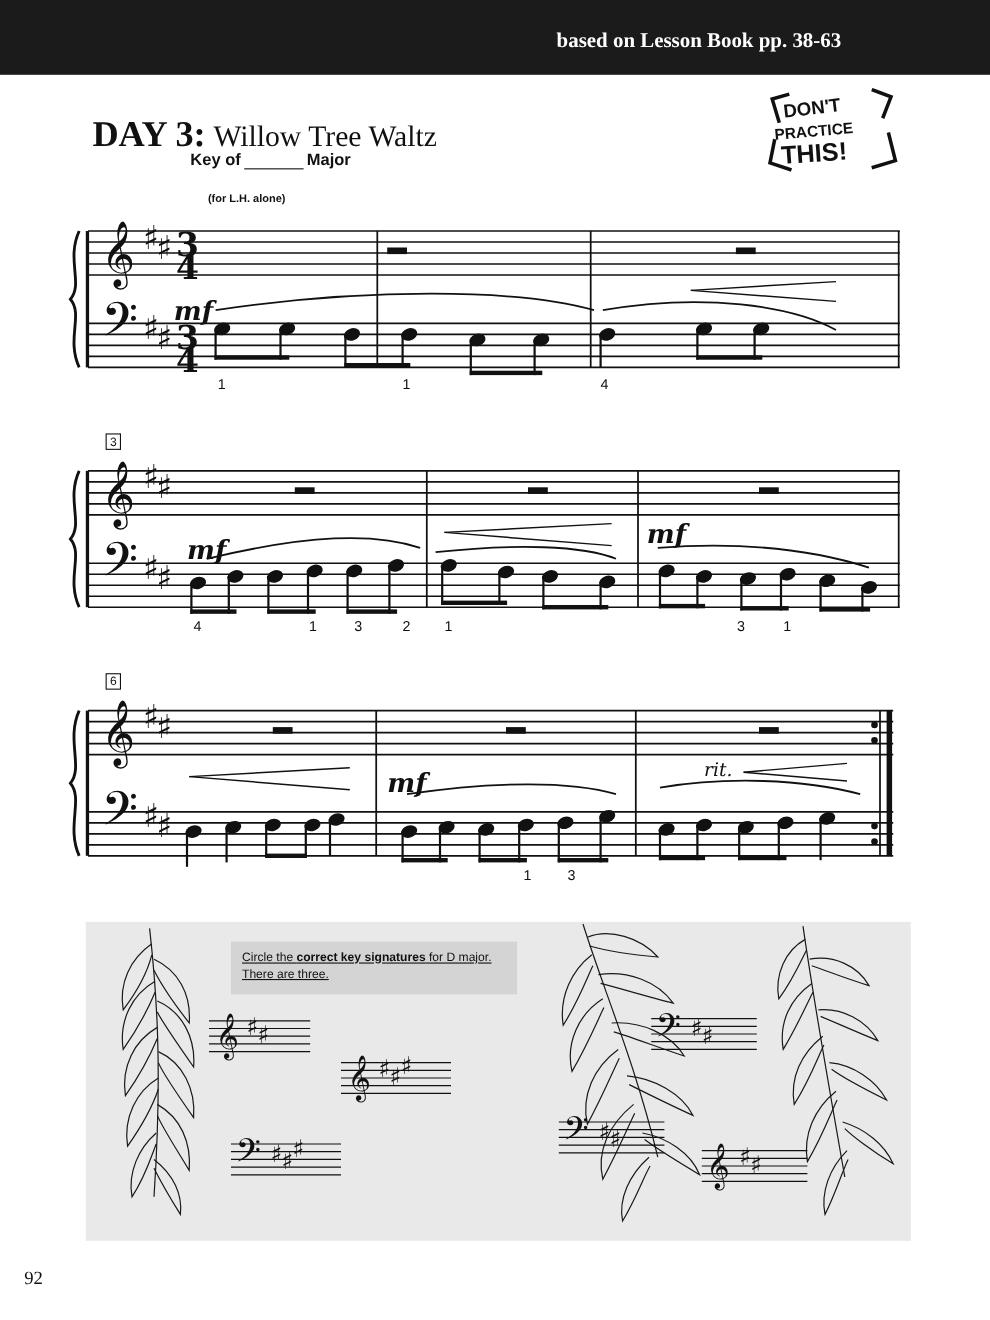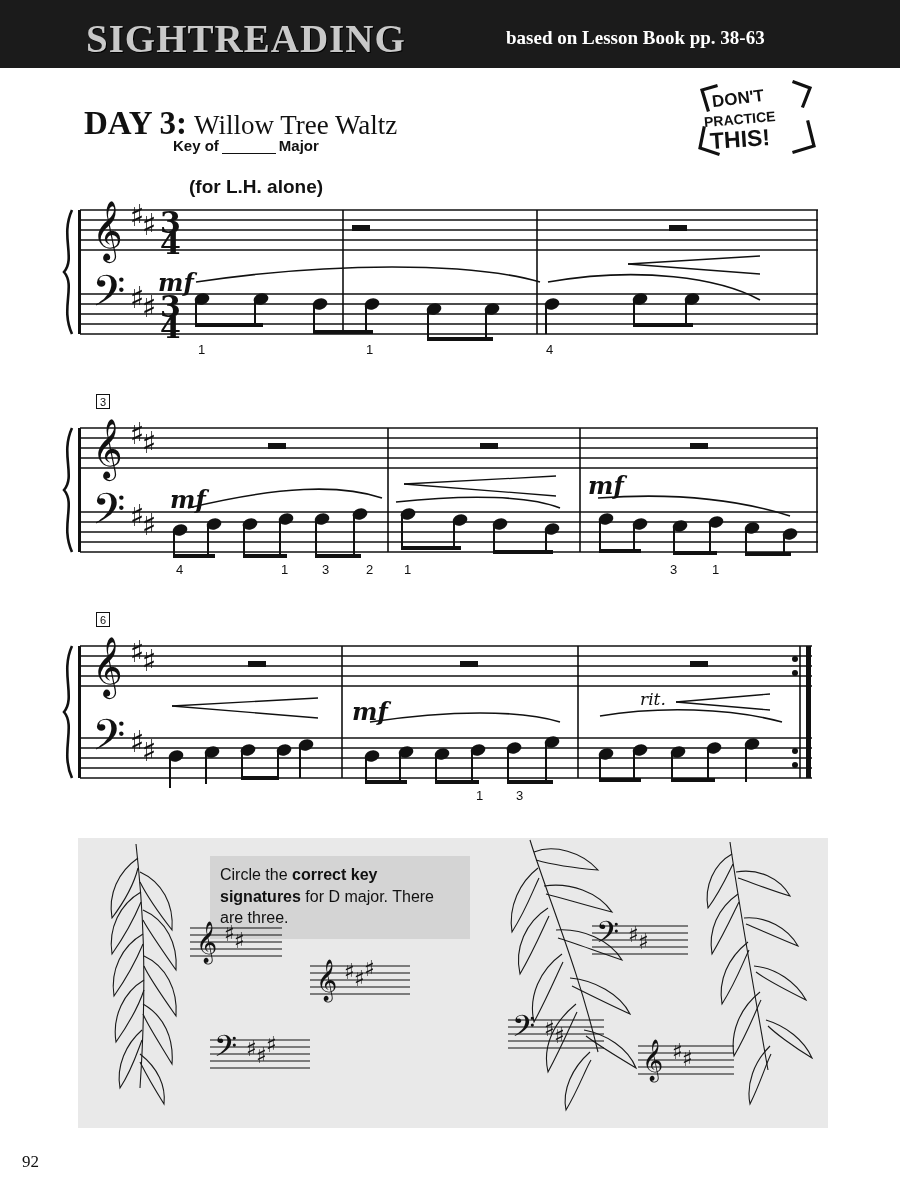--- a/index.html
+++ b/index.html
@@ -75,21 +75,21 @@
     border-bottom: 1.6px solid #111;
     margin: 0 3px;
     height: 14px;
     vertical-align: bottom;
   }
   .lh-line {
     position: absolute;
     left: 189px; top: 176px;
     font-family: "Liberation Sans", sans-serif;
     font-weight: bold;
-    font-size: 19px;
+    font-size: 10px;
     color: #111;
   }
 
   
   .stamp {
     position: absolute;
     left: 690px; top: 76px;
     width: 132px; height: 88px;
   }
   .stamp .txt {
@@ -126,42 +126,42 @@
     width: 750px; height: 290px;
     background: #e9e9e9;
   }
   .exercise-callout {
     position: absolute;
     left: 132px; top: 18px;
     width: 240px;
     background: #d4d4d4;
     padding: 8px 10px 10px 10px;
     font-family: "Liberation Sans", sans-serif;
-    font-size: 16px;
+    font-size: 11px;
     color: #111;
     line-height: 1.35;
+    text-decoration: underline;
   }
   .exercise-callout b { font-weight: bold; }
 
   
   .page-num {
     position: absolute;
     left: 22px; top: 1152px;
     font-family: "Liberation Serif", serif;
     font-size: 17px;
     color: #111;
   }
 
   svg { display: block; }
 </style>
 </head>
 <body>
 
 <div class="header-bar">
-  <div class="header-title">SIGHTREADING</div>
   <div class="header-sub">based on Lesson Book pp. 38-63</div>
 </div>
 
 <div class="day-line">
   <span class="day-label">DAY 3:</span><span class="day-title">Willow Tree Waltz</span>
 </div>
 
 <div class="key-line">
   <span>Key of</span><span class="blank"></span><span>Major</span>
 </div>

